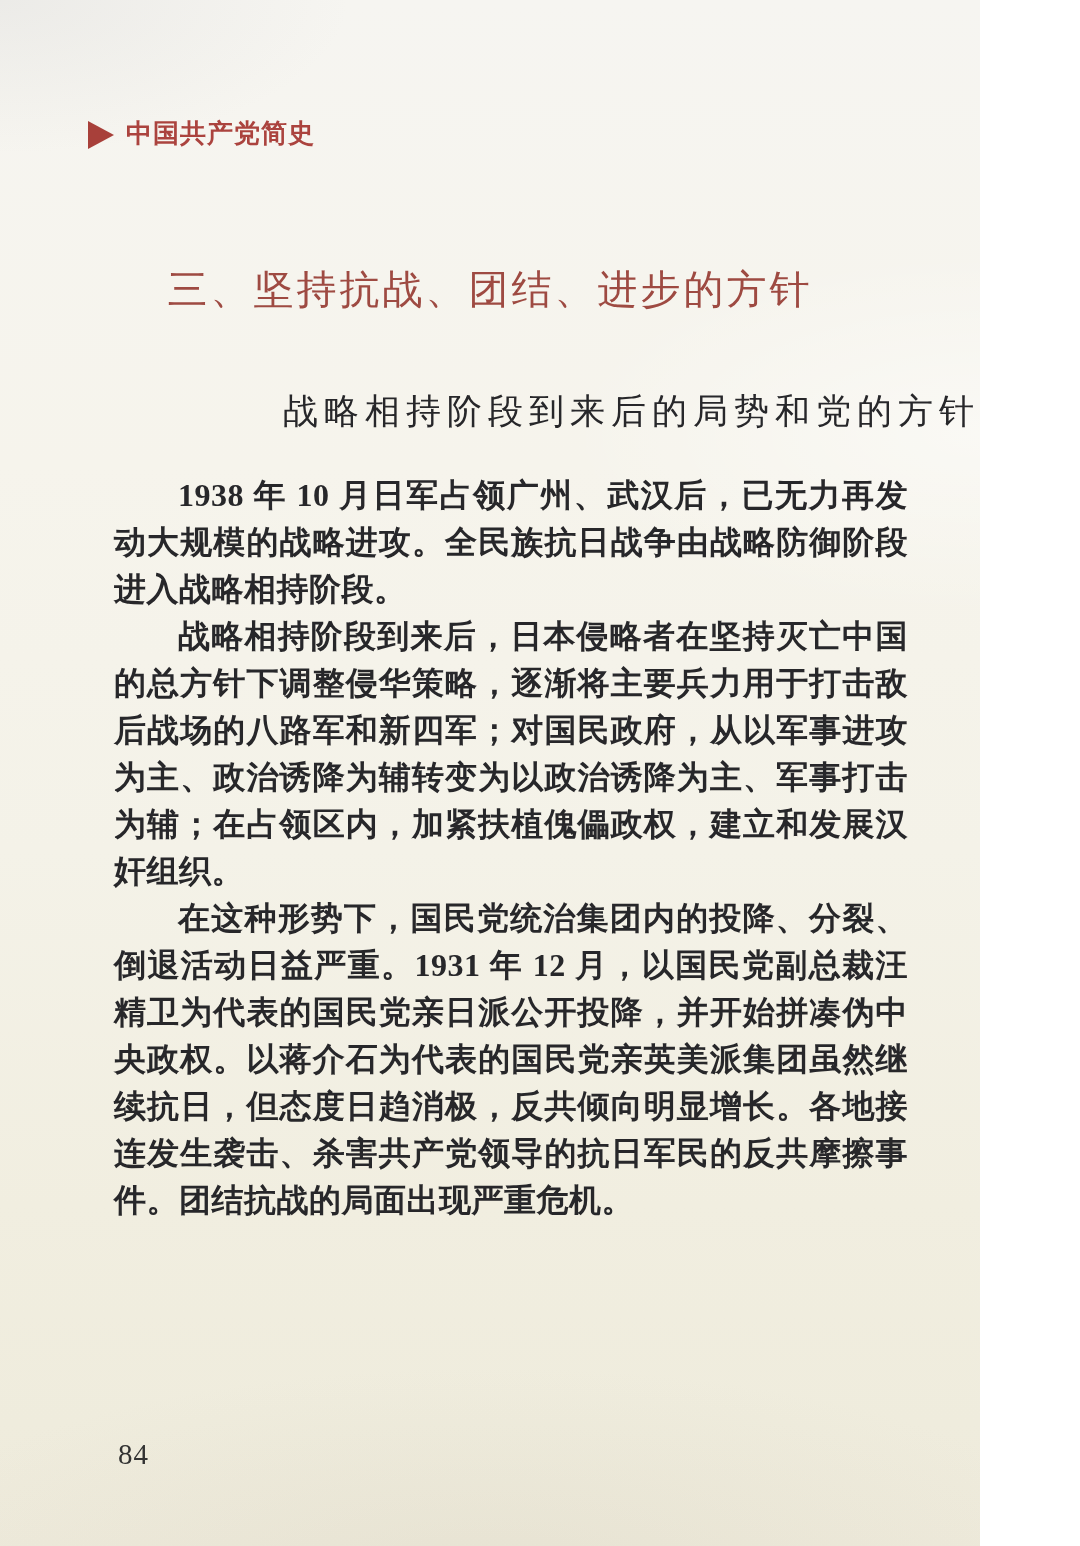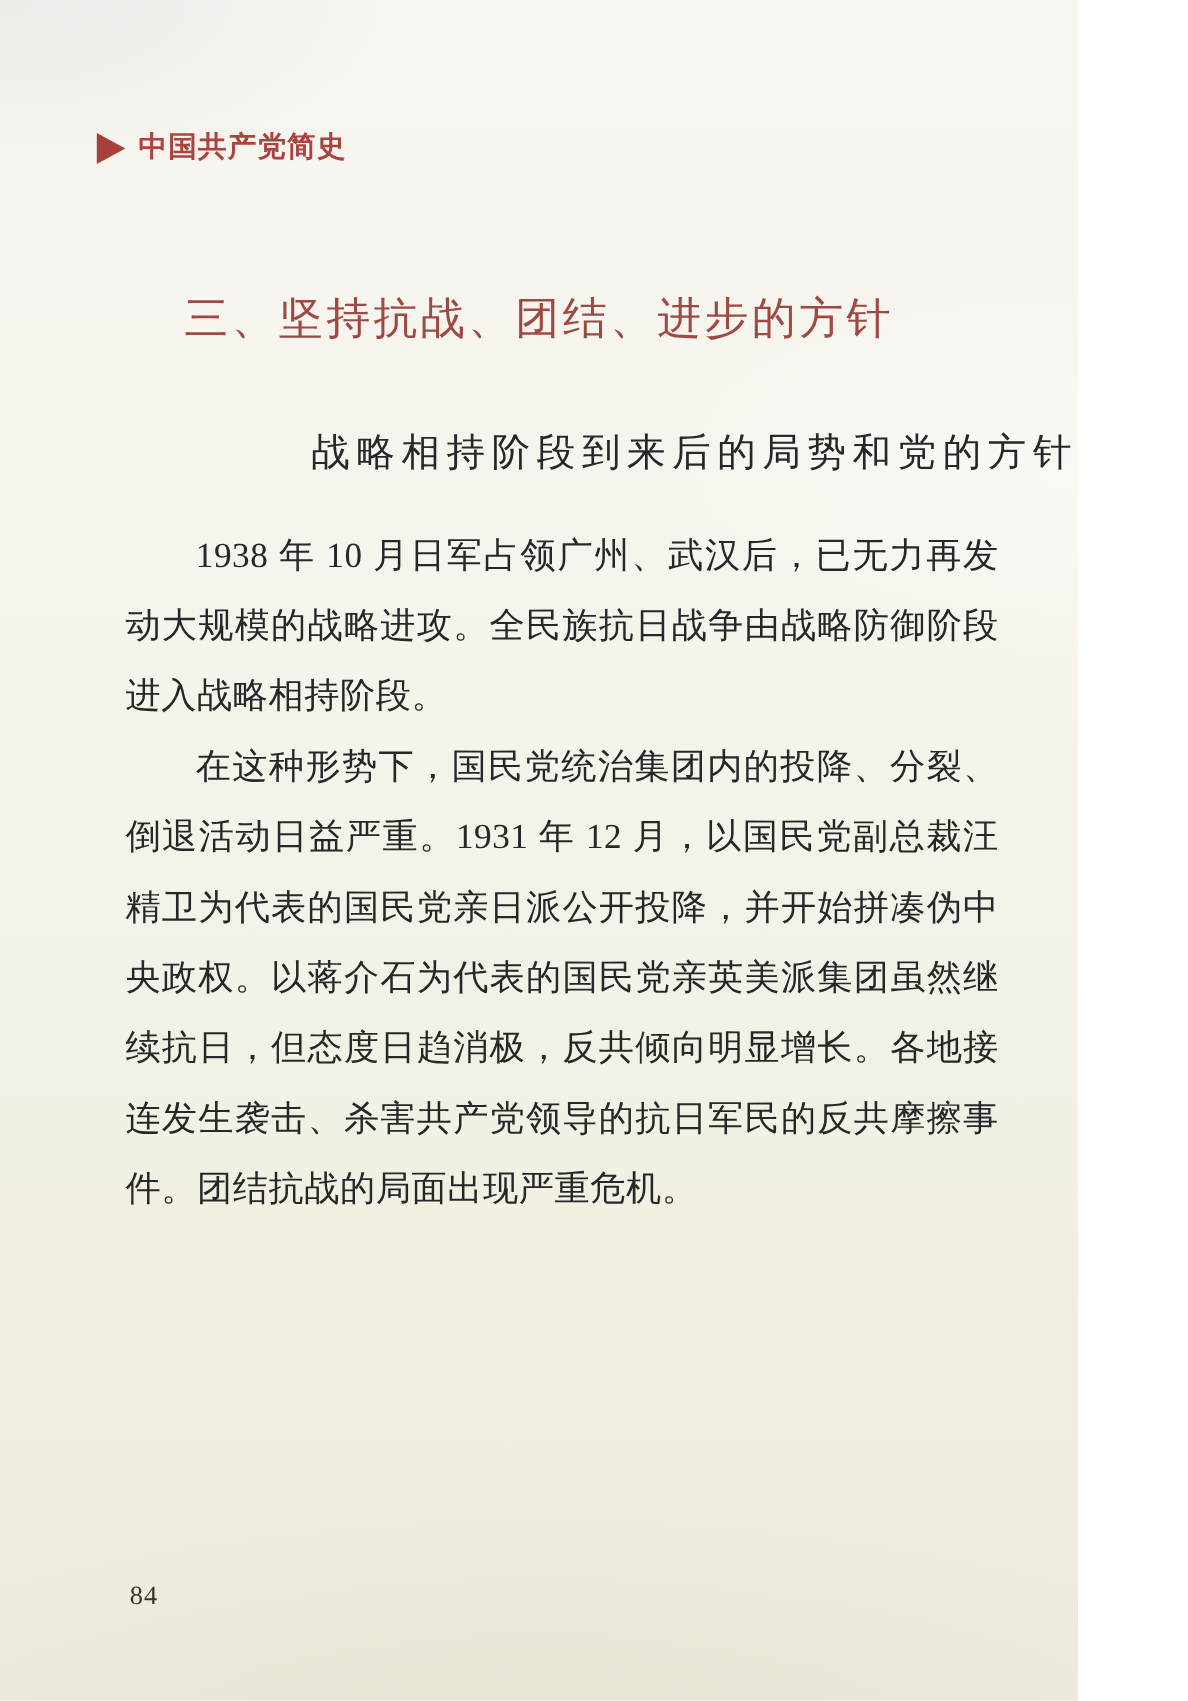--- a/index.html
+++ b/index.html
@@ -90,54 +90,56 @@
     letter-spacing: 6px;
     color: #27272a;
   }
 
   .body-text {
     position: absolute;
     left: 114px;
     top: 472px;
     width: 794px;
     font-size: 32px;
-    line-height: 64px;
+    line-height: 47px;
     letter-spacing: 0.5px;
     color: #27272a;
     text-align: justify;
     text-justify: inter-ideograph;
+    font-weight: bold;
   }
 
   .body-text p {
     text-indent: 2em;
   }
 
   .page-number {
     position: absolute;
     left: 118px;
     top: 1438px;
-    font-size: 24px;
+    font-size: 29px;
     color: #333333;
     letter-spacing: 1px;
   }
 </style>
 </head>
 <body>
 
 <div class="page">
 
   <div class="running-head">
     <span class="arrow-icon"></span>
     <span class="running-head-title">中国共产党简史</span>
   </div>
 
   <h1 class="section-title">三、坚持抗战、团结、进步的方针</h1>
 
   <h2 class="section-subtitle">战略相持阶段到来后的局势和党的方针</h2>
 
   <div class="body-text">
     <p>1938 年 10 月日军占领广州、武汉后，已无力再发动大规模的战略进攻。全民族抗日战争由战略防御阶段进入战略相持阶段。</p>
+    <p>战略相持阶段到来后，日本侵略者在坚持灭亡中国的总方针下调整侵华策略，逐渐将主要兵力用于打击敌后战场的八路军和新四军；对国民政府，从以军事进攻为主、政治诱降为辅转变为以政治诱降为主、军事打击为辅；在占领区内，加紧扶植傀儡政权，建立和发展汉奸组织。</p>
     <p>在这种形势下，国民党统治集团内的投降、分裂、倒退活动日益严重。1931 年 12 月，以国民党副总裁汪精卫为代表的国民党亲日派公开投降，并开始拼凑伪中央政权。以蒋介石为代表的国民党亲英美派集团虽然继续抗日，但态度日趋消极，反共倾向明显增长。各地接连发生袭击、杀害共产党领导的抗日军民的反共摩擦事件。团结抗战的局面出现严重危机。</p>
   </div>
 
   <div class="page-number">84</div>
 
 </div>
 
 </body></html>

